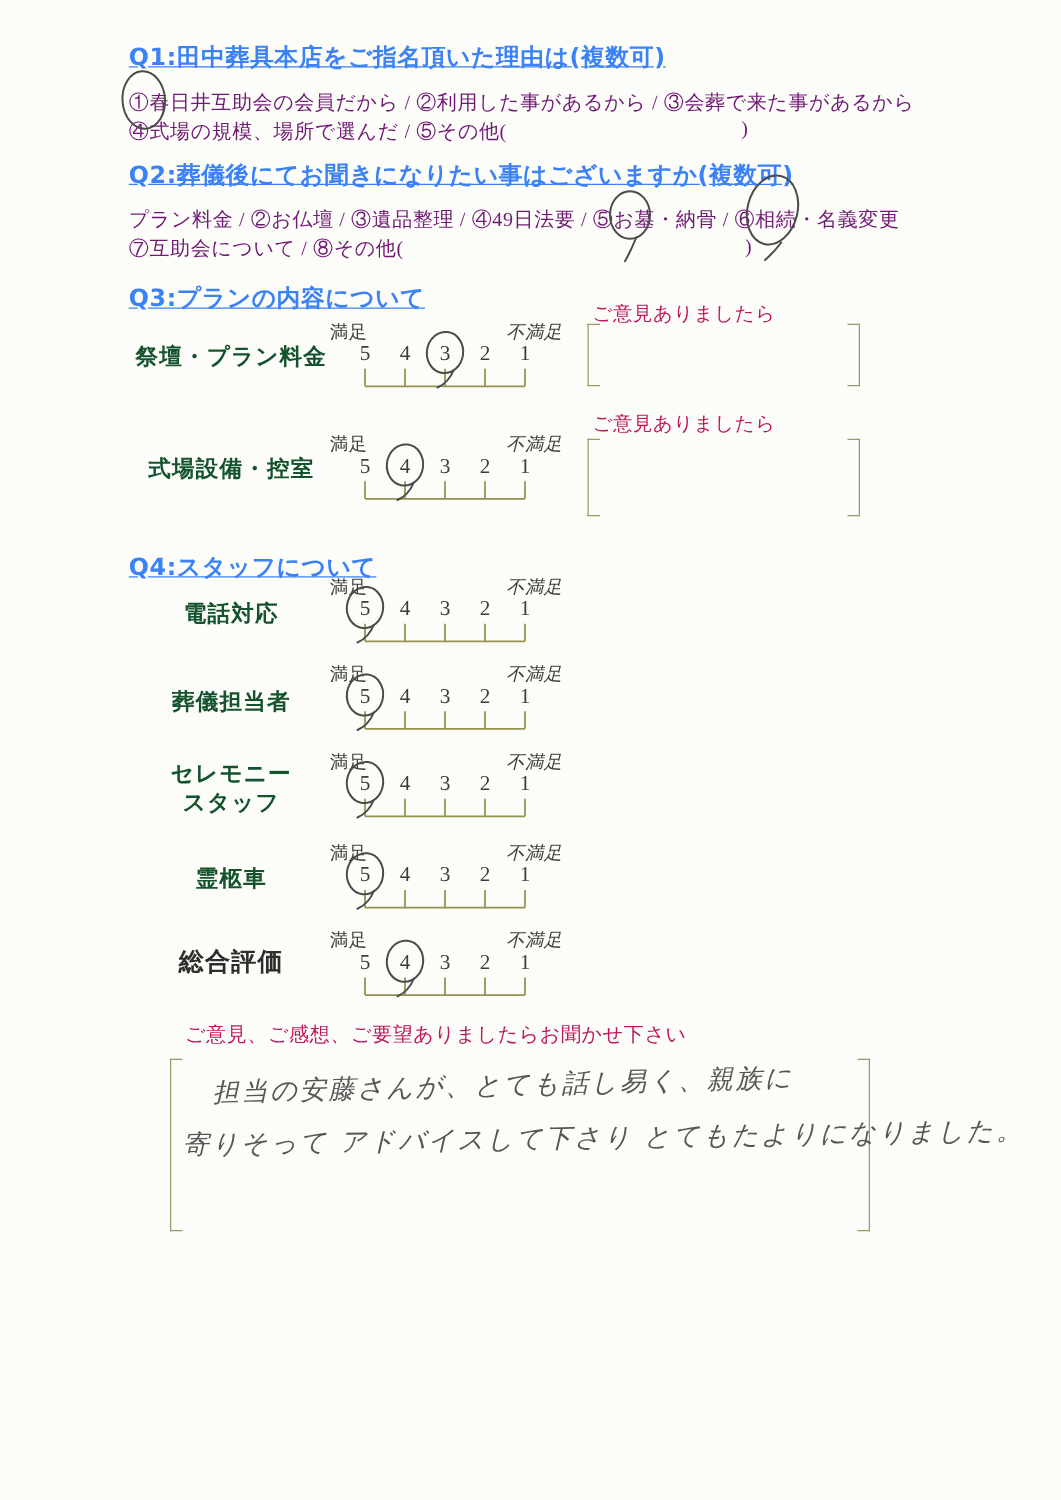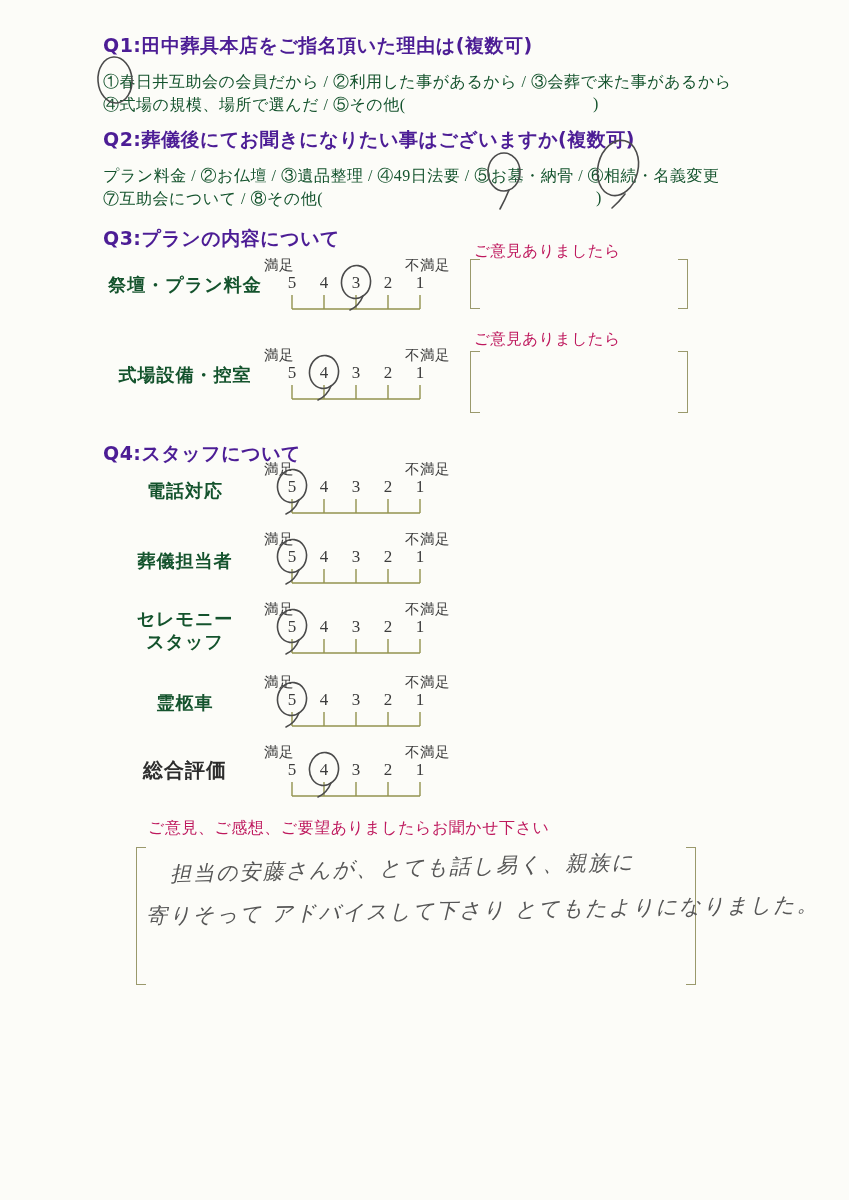--- a/index.html
+++ b/index.html
@@ -6,32 +6,33 @@
   body{
     width:849px;height:1200px;position:relative;
     background:#fcfcf8;
     font-family:"Liberation Serif", serif;
     color:#3a3a3a;
     overflow:hidden;
   }
   .abs{position:absolute;}
   .q-title{
     font-family:"DejaVu Sans", sans-serif;
-    font-weight:bold;font-size:19px;color:#4c1d95;letter-spacing:.5px;
+    font-weight:bold;font-size:19px;color:#3b82f6;letter-spacing:.5px;
     white-space:nowrap;
-  }
-  .opt-line{font-size:16px;letter-spacing:.5px;white-space:nowrap;color:#14532d;}
+    text-decoration:underline;
+  }
+  .opt-line{font-size:16px;letter-spacing:.5px;white-space:nowrap;color:#701a75;}
   .rate-label{
     left:100px;width:170px;text-align:center;
     font-size:18px;letter-spacing:1px;white-space:pre-line;line-height:23px;color:#14532d;font-weight:bold;
   }
   .rate-label.bold{font-family:Liberation Mono, monospace;font-weight:bold;font-size:20px;color:#2d2d2d;}
   .scale{position:absolute;left:276px;width:160px;height:56px;}
   .scale .sat{position:absolute;left:-12px;top:-1px;font-size:14.5px;letter-spacing:.5px;color:#3c3c3c;white-space:nowrap;}
-  .scale .unsat{position:absolute;left:129px;top:-1px;font-size:14.5px;letter-spacing:.5px;color:#3c3c3c;white-space:nowrap;}
+  .scale .unsat{position:absolute;left:129px;top:-1px;font-size:14.5px;letter-spacing:.5px;color:#3c3c3c;white-space:nowrap;font-style:italic;}
   .scale .nums{position:absolute;left:0;top:16px;display:flex;}
   .scale .nums span{display:inline-block;width:32px;text-align:center;font-size:17px;color:#3c3c3c;}
   .scale .ruler{position:absolute;left:0;top:37px;}
   .pen-circle{position:absolute;top:1px;pointer-events:none;}
   .cmt-label{font-size:15.5px;letter-spacing:.5px;color:#be185d;white-space:nowrap;}
   .cbox{position:absolute;}
   .br-l{position:absolute;left:0;top:0;bottom:0;width:9px;
     border-left:1.6px solid #9a996c;border-top:1.6px solid #9a996c;border-bottom:1.6px solid #9a996c;}
   .br-r{position:absolute;right:0;top:0;bottom:0;width:9px;
     border-right:1.6px solid #9a996c;border-top:1.6px solid #9a996c;border-bottom:1.6px solid #9a996c;}

